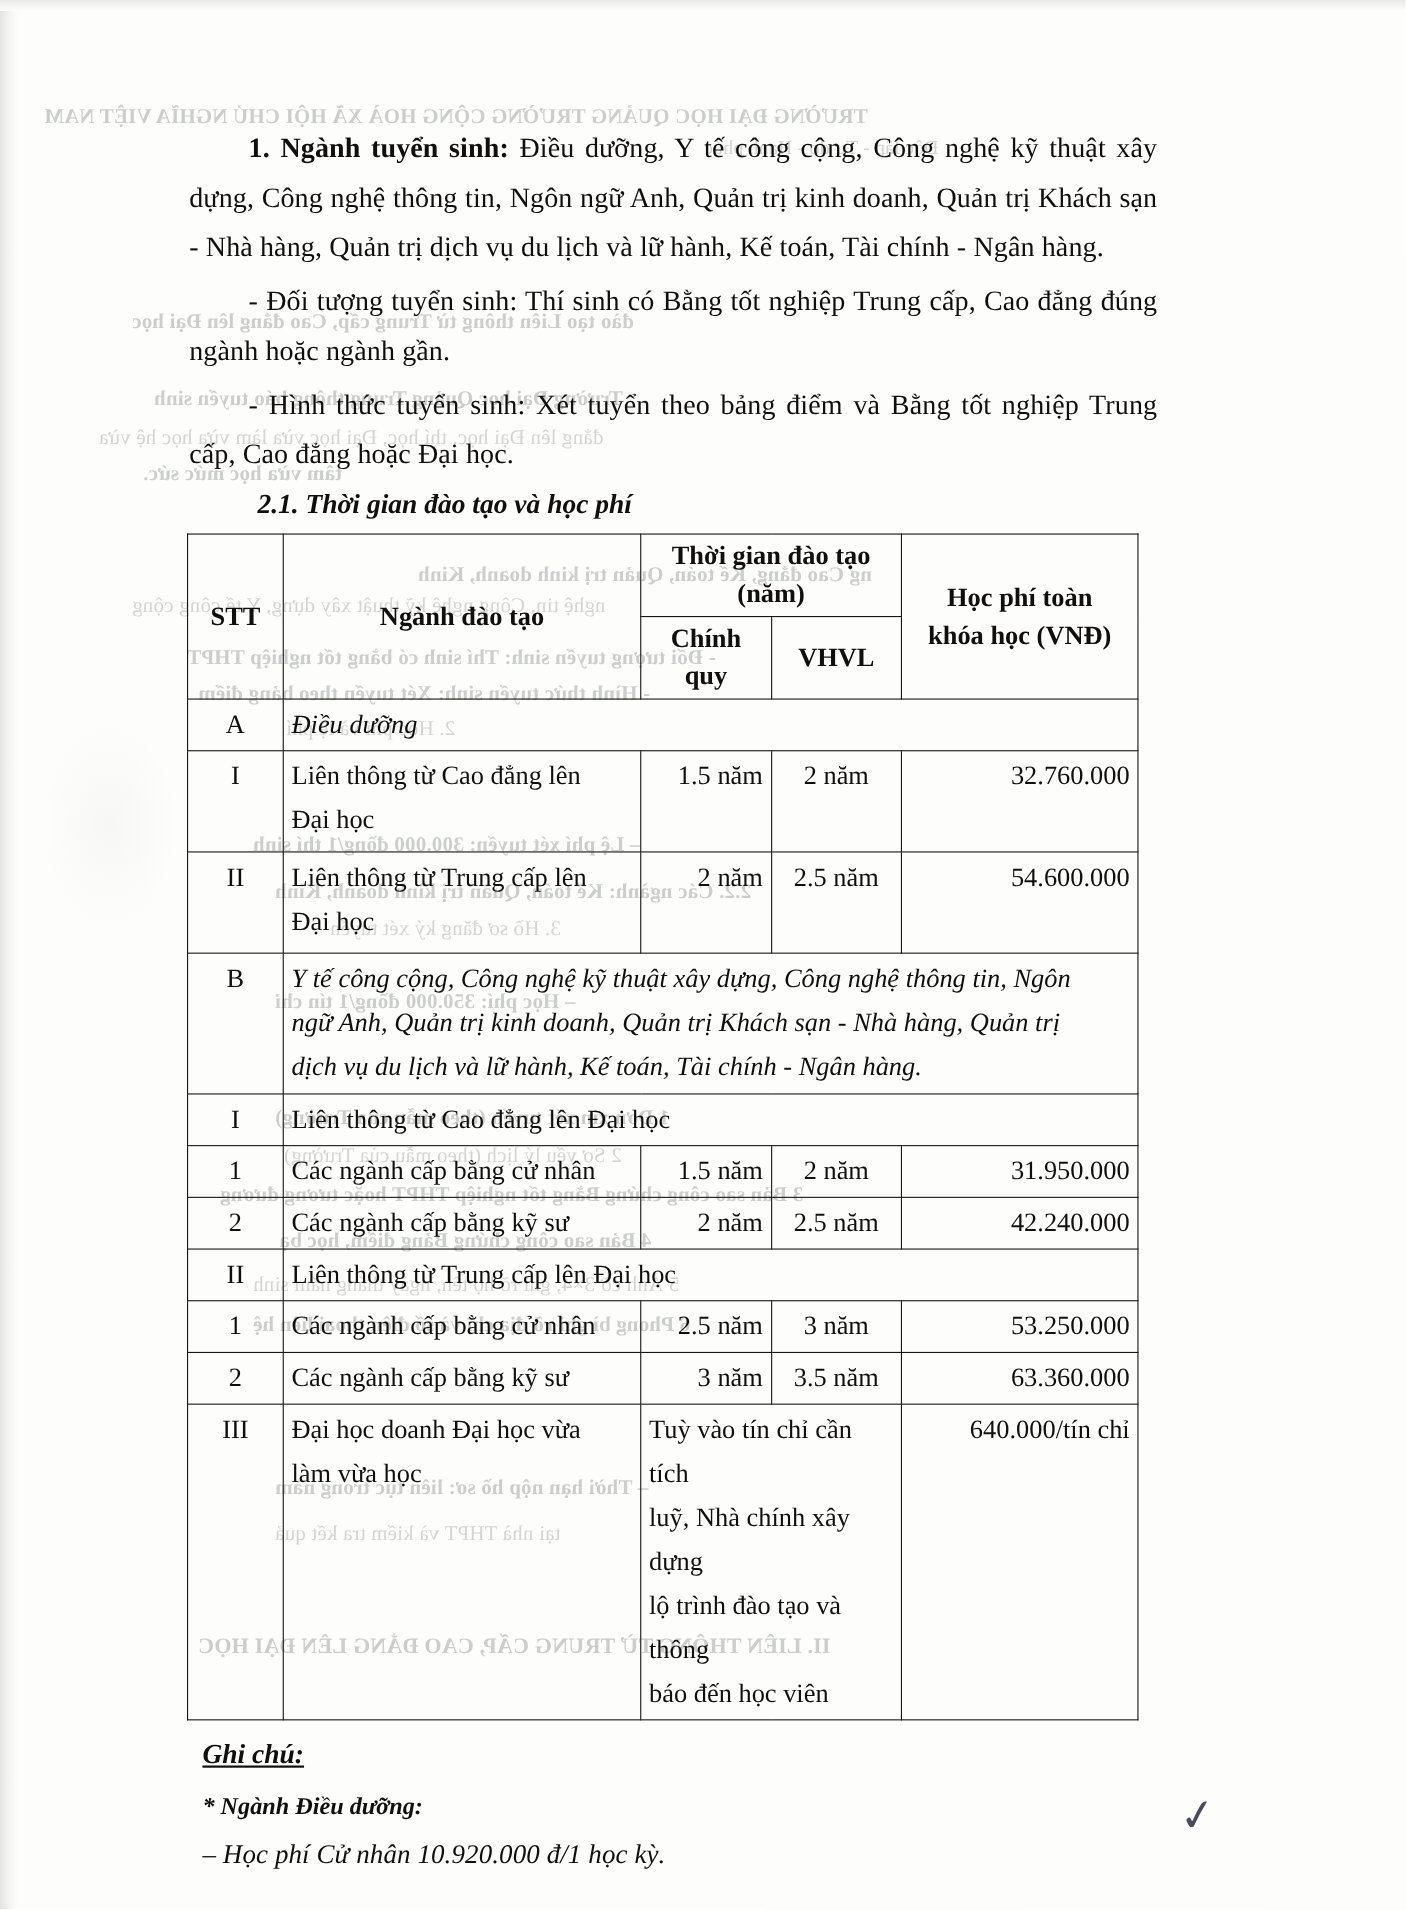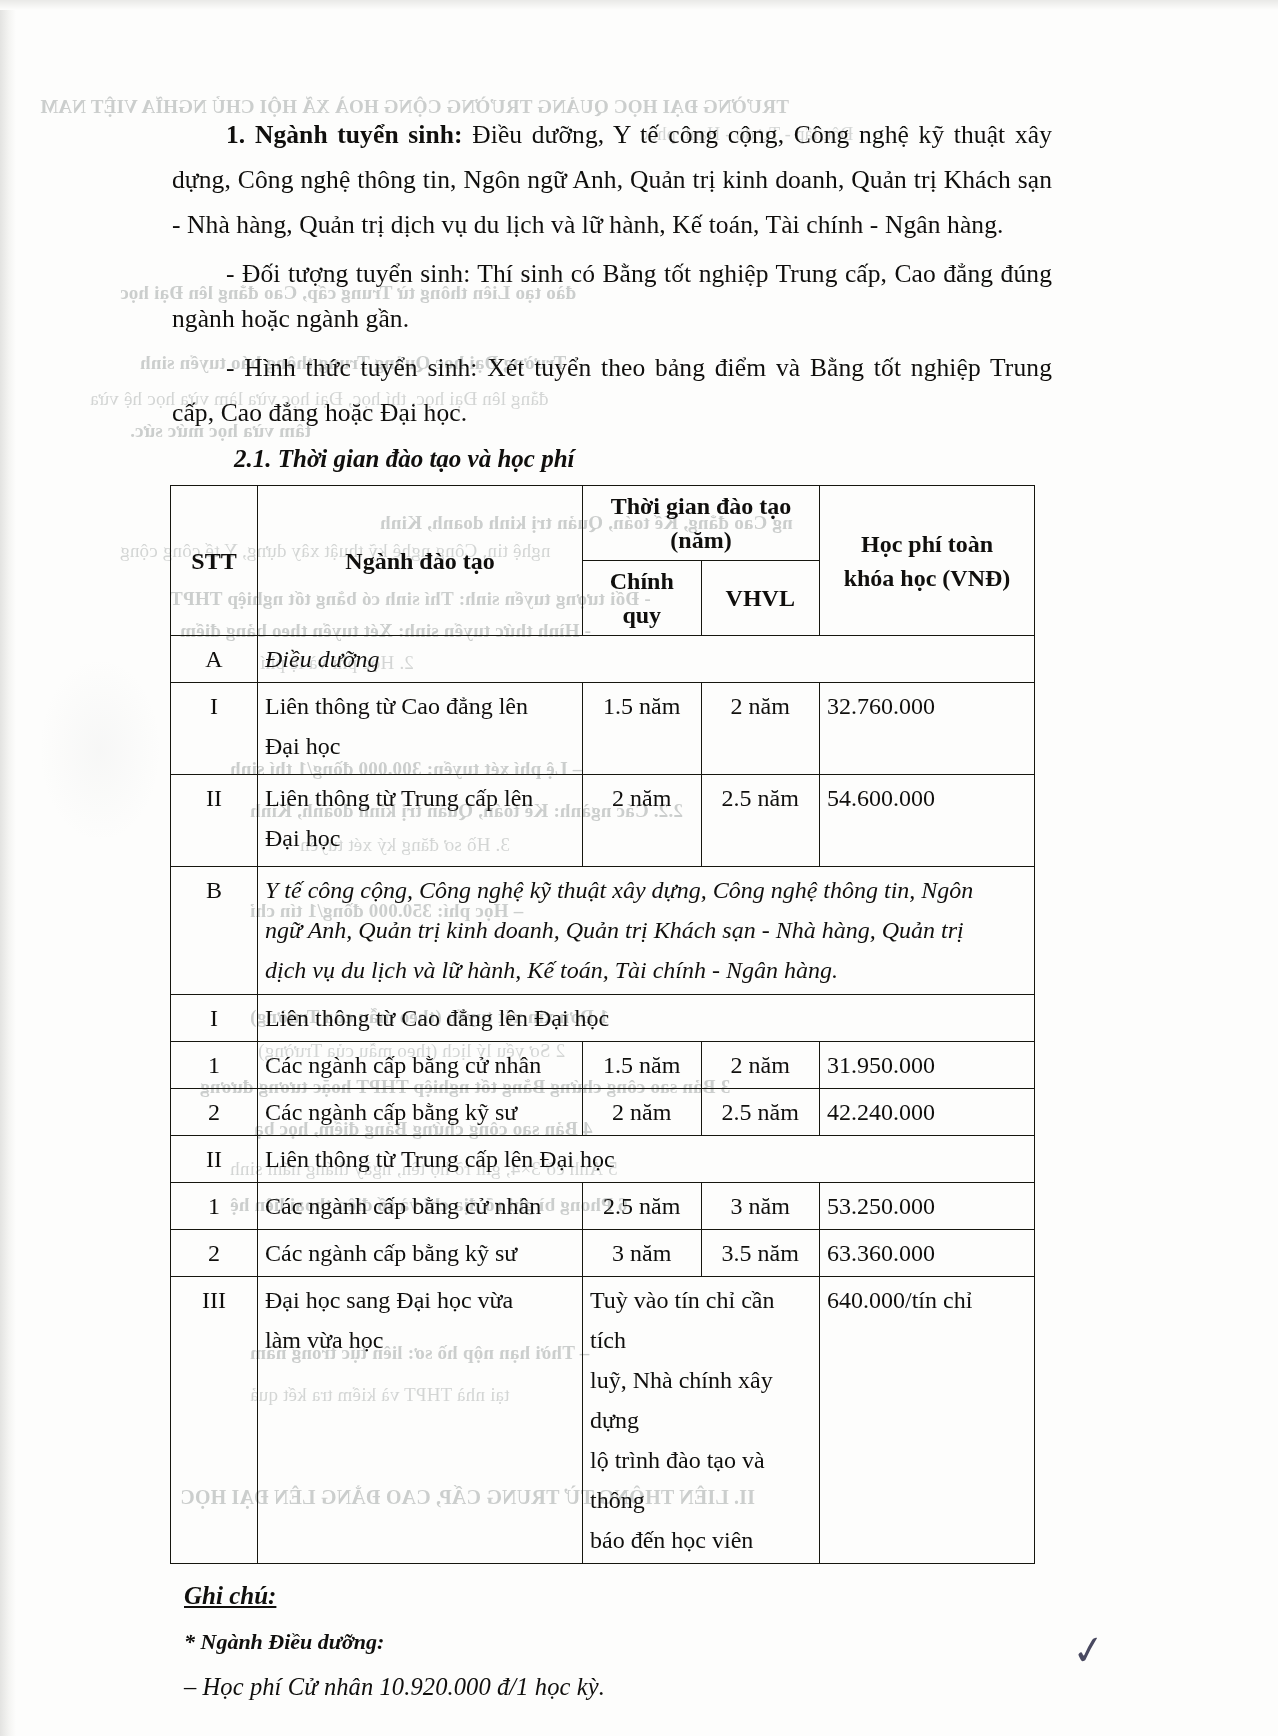--- a/index.html
+++ b/index.html
@@ -99,23 +99,23 @@
     font-weight: normal;
   }
   table.fees th {
     text-align: center;
     font-weight: bold;
     vertical-align: middle;
     line-height: 34px;
   }
   .c-stt    { width: 72px;  text-align: center; margin-left: 33px; }
   .c-name   { width: 310px; }
-  .c-cq     { width: 148px; text-align: center; }
+  .c-cq     { width: 148px; text-align: right; }
   .c-vhvl   { width: 130px; text-align: center; }
-  .c-fee    { width: 200px; text-align: left; }
+  .c-fee    { width: 200px; text-align: right; }
   td.mid    { vertical-align: middle; }
   td.bold   { font-weight: bold; }
   td.grp    { font-weight: bold; font-style: italic; line-height: 40px; }
   .tall     { height: 92px; }
   .tall3    { height: 128px; }
   .tallbig  { height: 172px; }
 
   
   .notes {
     margin-top: 12px;
@@ -295,21 +295,21 @@
           <td class="c-stt mid">2</td>
           <td class="c-name">Các ngành cấp bằng kỹ sư</td>
           <td class="c-cq">3 năm</td>
           <td class="c-vhvl">3.5 năm</td>
           <td class="c-fee">63.360.000</td>
         </tr>
 
         <tr class="tallbig">
           <td class="c-stt mid bold">III</td>
           <td class="c-name bold">
-            <div>Đại học sang Đại học vừa</div>
+            <div>Đại học doanh Đại học vừa</div>
             <div>làm vừa học</div>
           </td>
           <td colspan="2">
             <div>Tuỳ vào tín chỉ cần tích</div>
             <div>luỹ, Nhà chính xây dựng</div>
             <div>lộ trình đào tạo và thông</div>
             <div>báo đến học viên</div>
           </td>
           <td class="c-fee">640.000/tín chỉ</td>
         </tr>

